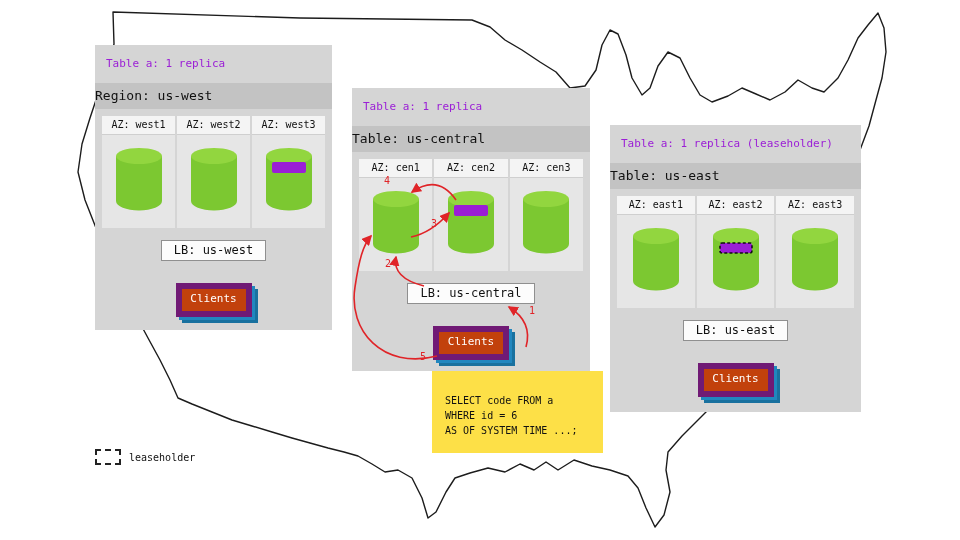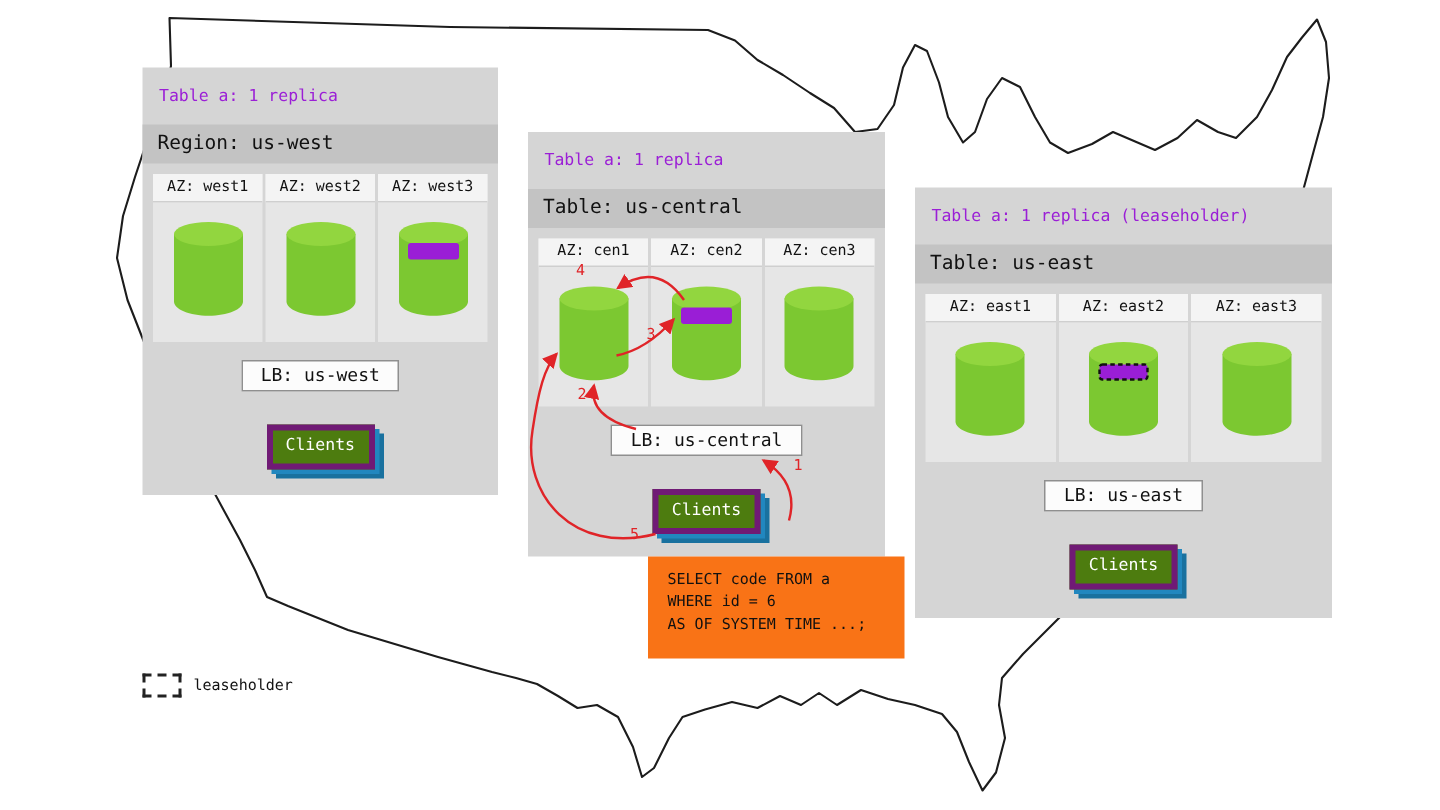--- a/index.html
+++ b/index.html
@@ -9,61 +9,61 @@
     background: #ffffff;
     overflow: hidden;
     font-family: "DejaVu Sans Mono", "Liberation Mono", monospace;
     color: #111;
   }
   #map-svg { position: absolute; left: 0; top: 0; z-index: 0; }
 
   .panel { position: absolute; z-index: 2; background: #d5d5d5; }
   #panel-west    { left: 95px;  top: 45px;  width: 237px; height: 285px; }
   #panel-central { left: 352px; top: 88px;  width: 238px; height: 283px; }
-  #panel-east    { left: 610px; top: 125px; width: 278px; height: 287px; }
+  #panel-east    { left: 610px; top: 125px; width: 251px; height: 287px; }
 
   .table-label {
     height: 38px; line-height: 38px; padding: 0 11px;
     font-size: 11px; color: #9b1fd6; white-space: nowrap;
   }
   .region-bar {
-    height: 26px; line-height: 26px; padding: 0 10px;
+    height: 26px; line-height: 26px; padding: 0 0;
     font-size: 13px; background: #c3c3c3; color: #111;
   }
   .az-row { display: flex; gap: 2px; padding: 7px 7px 0 7px; align-items: flex-end; }
   .az { flex: 1; background: #e6e6e6; height: 112px; }
   .az-header {
     height: 18px; line-height: 18px; text-align: center;
     font-size: 10px; background: #f4f4f4; border-bottom: 1px solid #cfcfcf;
   }
   .cyl-wrap { display: flex; justify-content: center; padding-top: 12px; }
 
   .lb-box {
     margin: 12px auto 0 auto; width: max-content;
     background: #fcfcfc; border: 1px solid #8f8f8f;
     font-size: 12px; line-height: 15px; padding: 2px 12px;
   }
   .clients-btn {
     margin: 22px auto 0 auto; width: 64px; height: 22px;
-    background: #4d7c0f; border: 4px solid #701a75;
+    background: #c2410c; border: 6px solid #701a75;
     color: #fff; font-size: 11px; text-align: center; line-height: 20px;
     box-shadow: 3px 3px 0 #2187bf, 6px 6px 0 #19719f;
   }
 
   #arrow-overlay { position: absolute; left: 0; top: 0; z-index: 3; pointer-events: none; }
   .step-num { position: absolute; z-index: 4; color: #e02428; font-size: 10px; line-height: 10px; }
   #step-1 { left: 529px; top: 306px; }
   #step-2 { left: 385px; top: 259px; }
   #step-3 { left: 431px; top: 219px; }
   #step-4 { left: 384px; top: 176px; }
   #step-5 { left: 420px; top: 352px; }
 
   #sql-note {
     position: absolute; left: 432px; top: 371px; width: 158px; height: 60px;
-    z-index: 2; background: #f97316; padding: 8px 0 0 13px;
+    z-index: 2; background: #fde047; padding: 22px 0 0 13px;
     font-size: 10px; line-height: 15px;
   }
 
   #legend {
     position: absolute; left: 95px; top: 449px; z-index: 2;
     display: flex; align-items: center; gap: 8px; font-size: 10px;
   }
   .legend-swatch { width: 22px; height: 12px; border: 2px dashed #222; background: #fff; }
 </style>
 </head>

